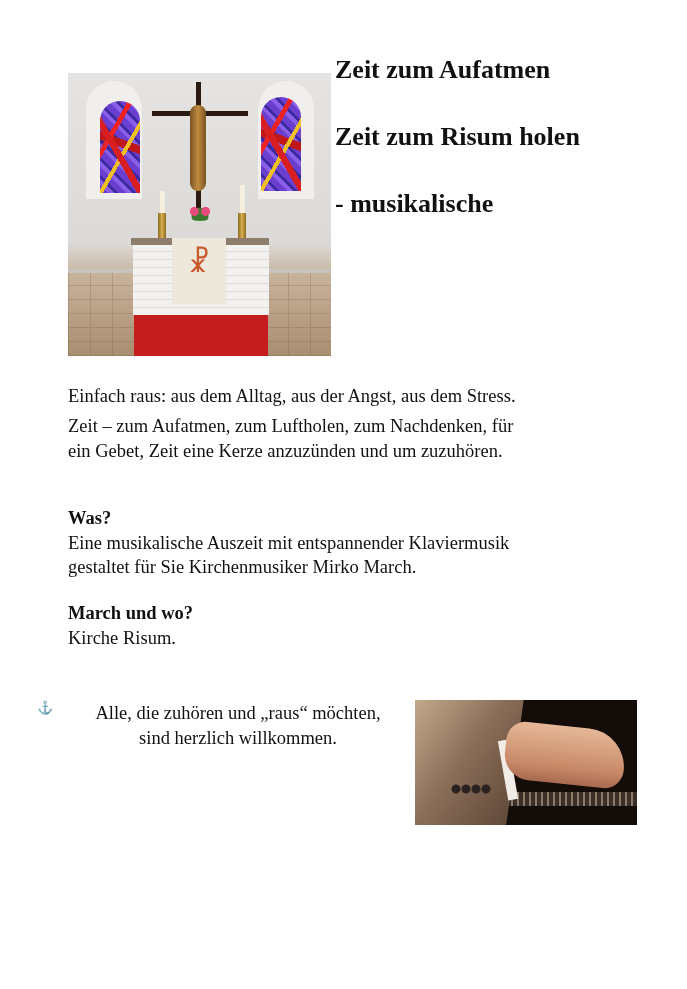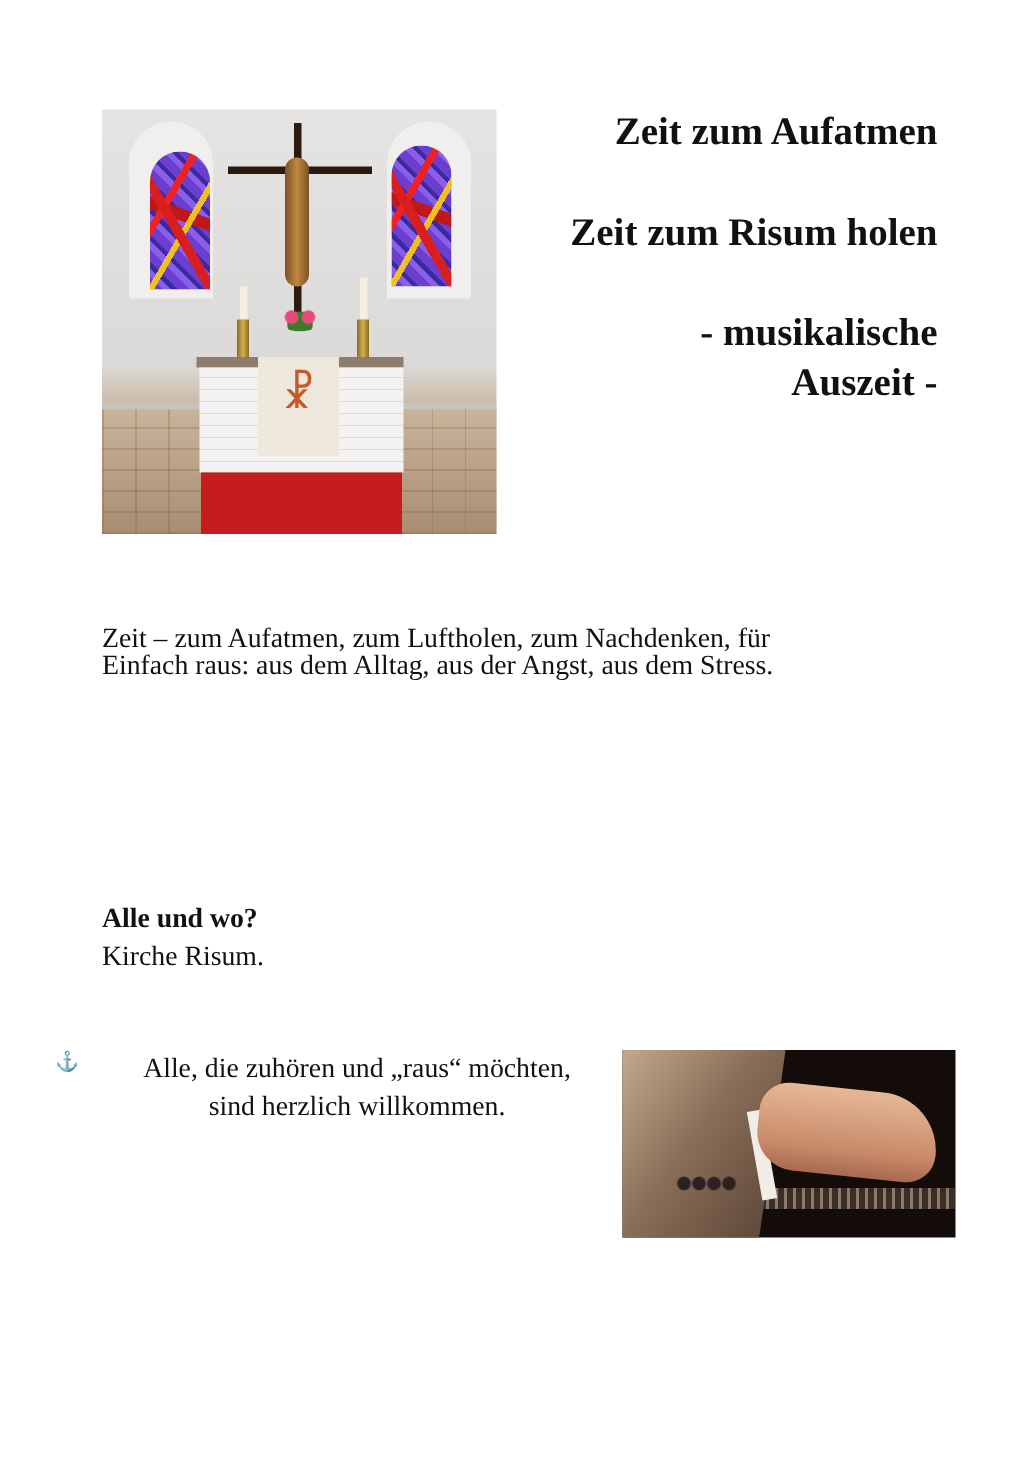--- a/index.html
+++ b/index.html
@@ -36,21 +36,21 @@
                   radial-gradient(circle at 50% 70%, #3e7a2e 0 8px, transparent 9px); }
     .altar .table-top { position: absolute; left: 63px; top: 165px; width: 138px; height: 7px; background: #8e7c6c; }
     .altar .table { position: absolute; left: 65px; top: 172px; width: 136px; height: 70px;
       background: repeating-linear-gradient(0deg, #f4f2f0 0 7px, #dedad6 7px 8px); }
     .altar .cloth { position: absolute; left: 104px; top: 165px; width: 54px; height: 66px; background: #eee7dc; }
     .altar .chirho { position: absolute; left: 104px; top: 176px; width: 54px; text-align: center;
       font-size: 28px; color: #c85a2a; line-height: 1; font-family: "DejaVu Serif", serif; }
     .altar .carpet { position: absolute; left: 66px; top: 242px; width: 134px; height: 41px; background: #c51d1d; }
 
     
-    .heading { position: absolute; left: 335px; top: 71px; width: 290px; text-align: right;
+    .heading { position: absolute; left: 335px; top: 53px; width: 290px; text-align: left;
       font-family: "Liberation Serif", "DejaVu Serif", serif; font-weight: bold; font-size: 26px; line-height: 33px; }
     .heading .l1 { display: block; }
     .heading .gap { display: block; height: 34px; }
 
     
     .body-text { position: absolute; left: 68px; width: 560px;
       font-family: "Liberation Serif", "DejaVu Serif", serif; font-size: 18.5px; line-height: 24.5px; }
     .body-text p { margin: 0; }
     .bold { font-weight: bold; }
 
@@ -95,34 +95,39 @@
     <div class="chirho">☧</div>
     <div class="carpet"></div>
   </div>
 
   <div class="heading">
     <span class="l1">Zeit zum Aufatmen</span>
     <span class="gap"></span>
     <span class="l1">Zeit zum Risum holen</span>
     <span class="gap"></span>
     <span class="l1">-  musikalische</span>
-    <span class="l1">Auszeit -</span>
   </div>
 
-  <div class="body-text" style="top:384px;margin-top:48px;">
+  <div class="body-text" style="top:384px;">
     <p>Einfach raus: aus dem Alltag, aus der Angst, aus dem Stress.</p>
   </div>
 
   <div class="body-text" style="top:414px;">
     <p>Zeit – zum Aufatmen, zum Luftholen, zum Nachdenken, für</p>
+    <p>ein Gebet, Zeit eine Kerze anzuzünden und um zuzuhören.</p>
   </div>
 
+  <div class="body-text" style="top:506px;">
+    <p class="bold">Was?</p>
+    <p>Eine musikalische Auszeit mit entspannender Klaviermusik</p>
+    <p>gestaltet für Sie Kirchenmusiker Mirko March.</p>
+  </div>
 
   <div class="body-text" style="top:601px;">
-    <p class="bold">Alle und wo?</p>
+    <p class="bold">March und wo?</p>
     <p>Kirche Risum.</p>
   </div>
 
   <span class="anchor-icon">⚓</span>
 
   <div class="body-text" style="top:701px; width:340px;text-align:center;">
     <p>Alle, die zuhören und „raus“ möchten,</p>
     <p>sind herzlich willkommen.</p>
     <p style="height:24px;"></p>
   </div>

